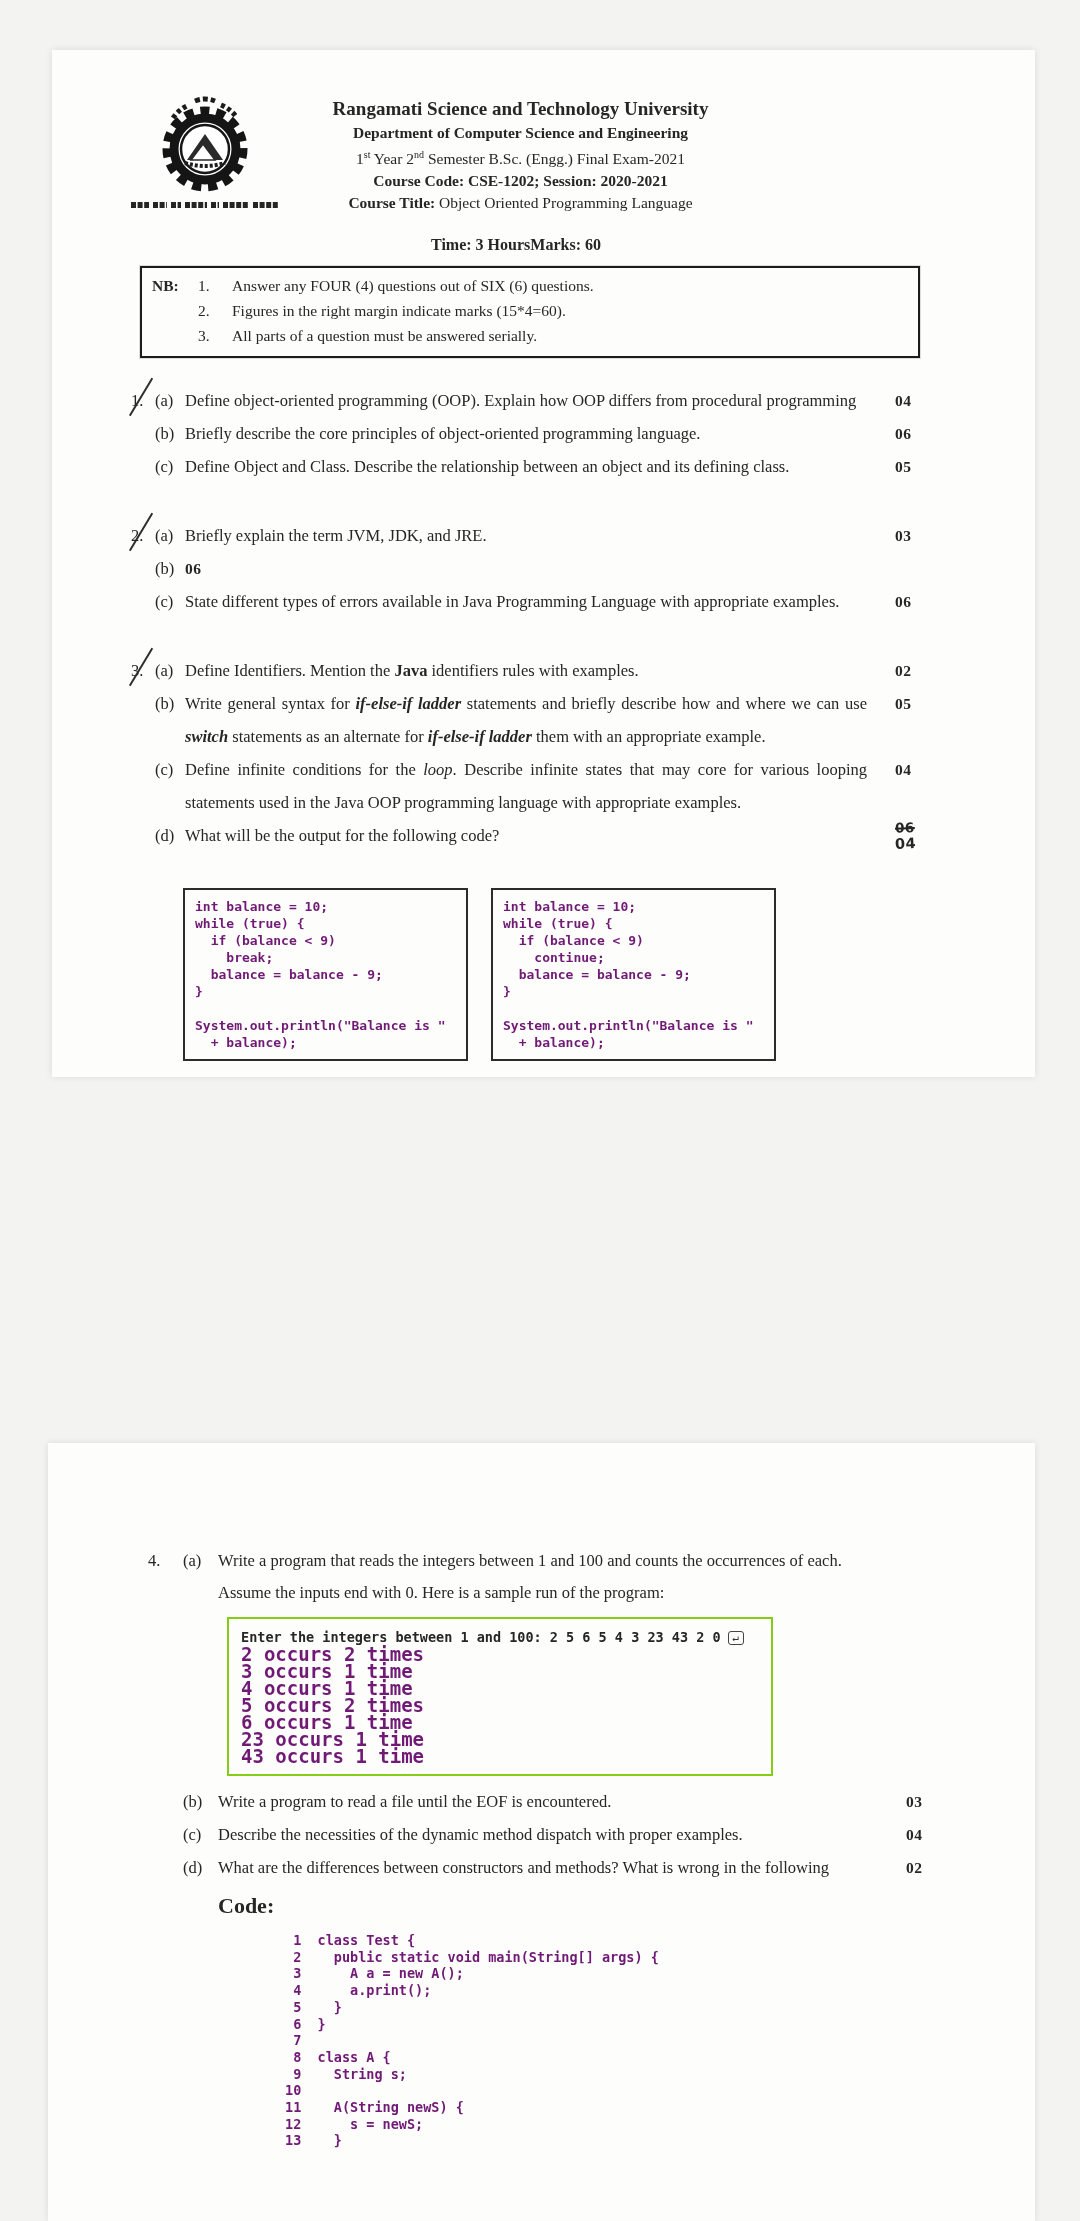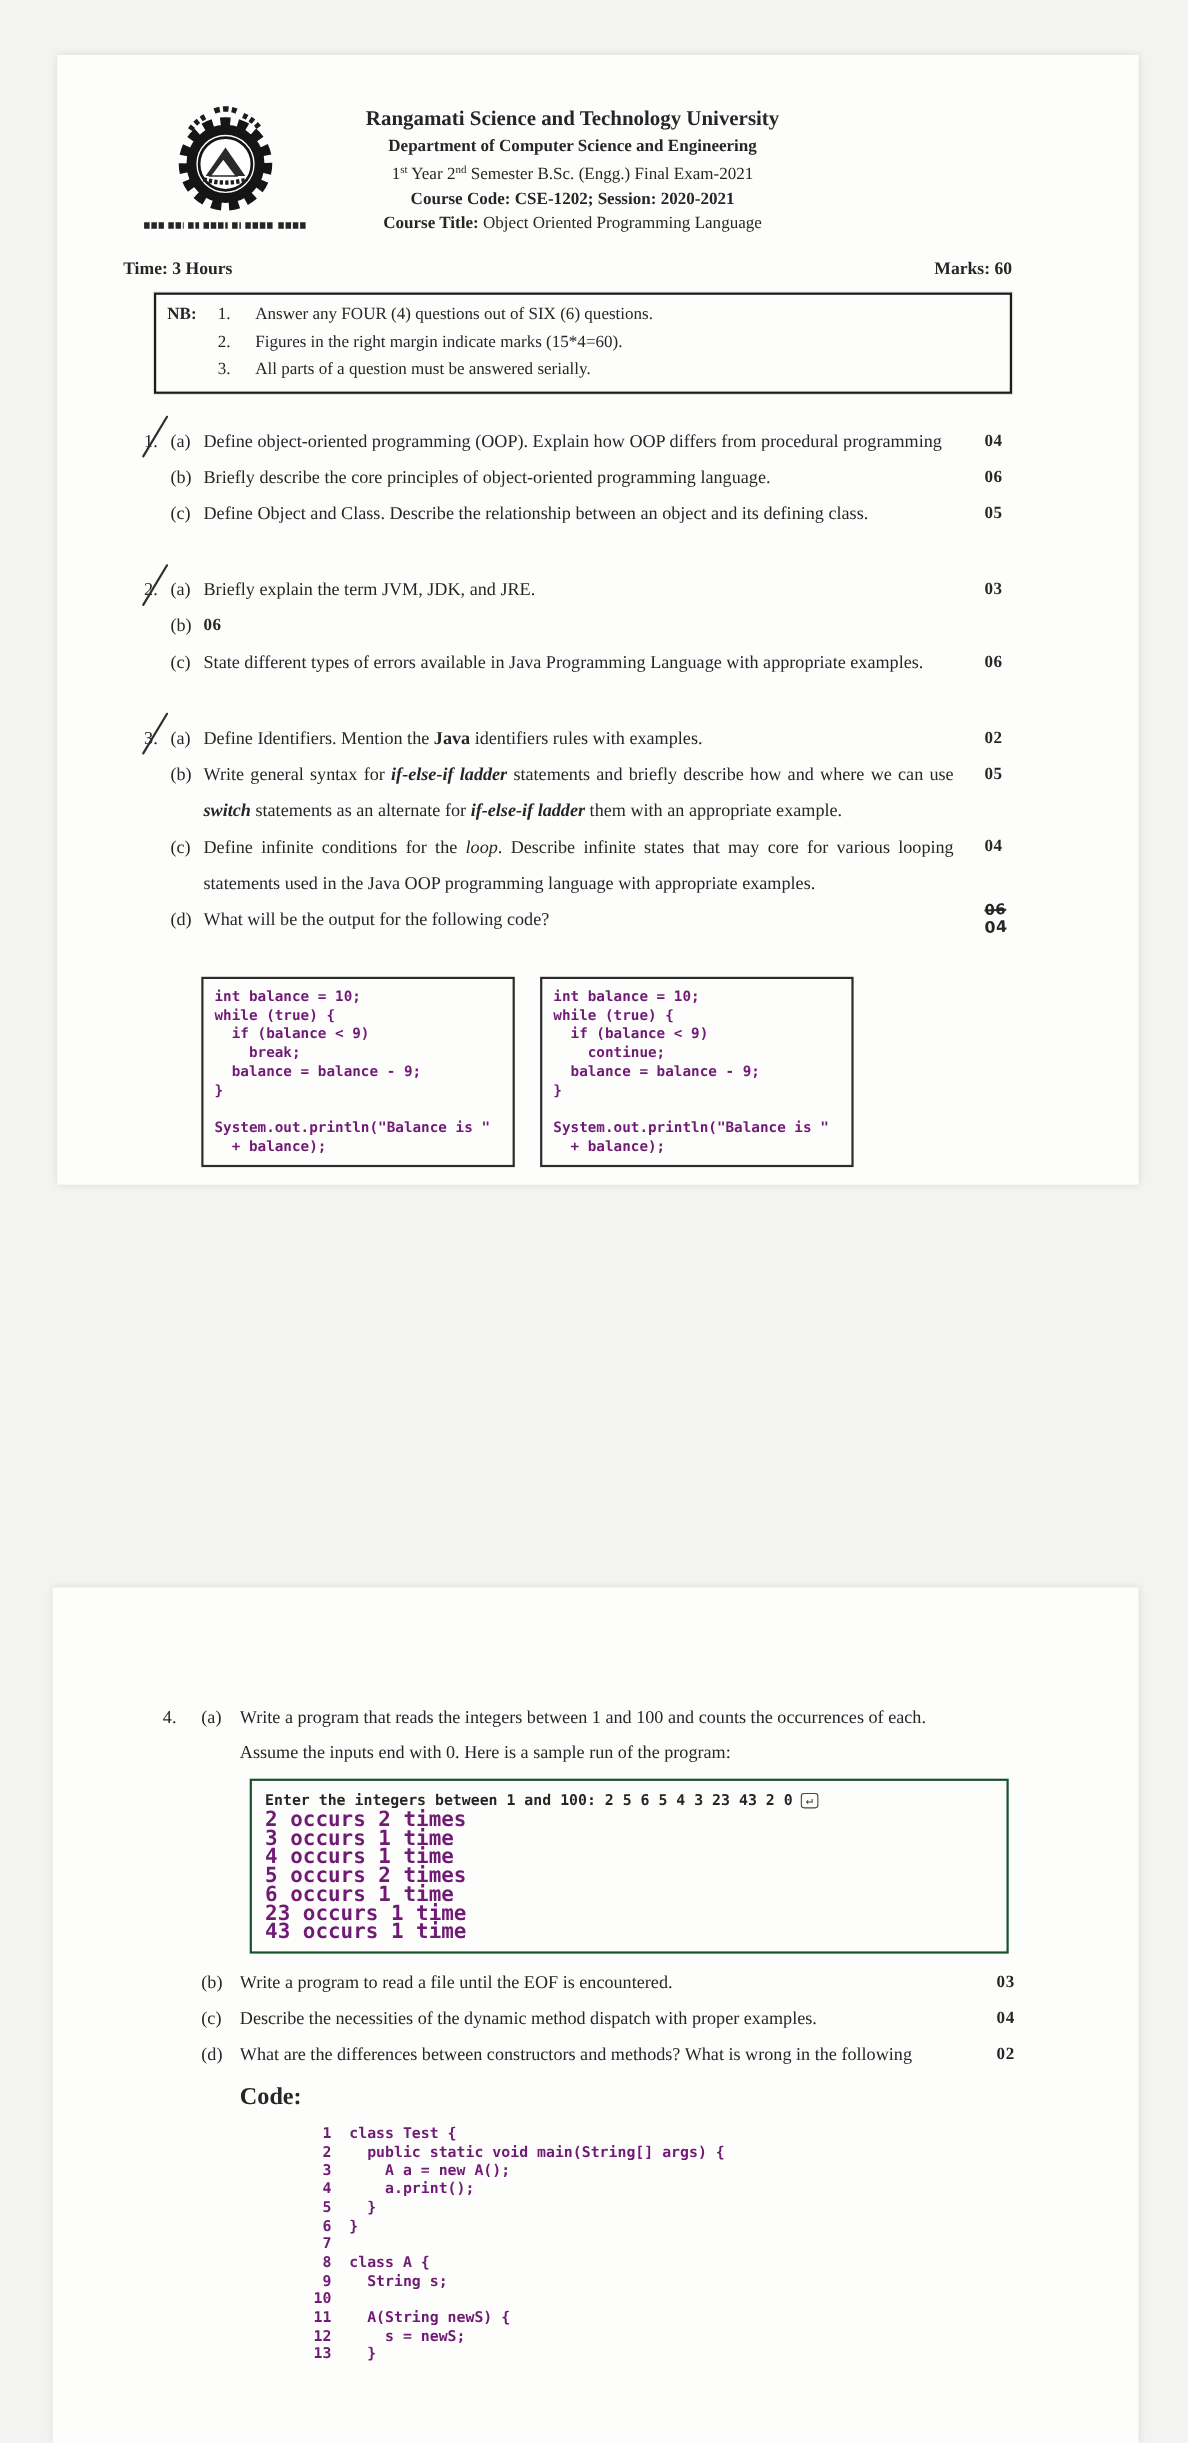--- a/index.html
+++ b/index.html
@@ -19,21 +19,21 @@
   
   .hdr{position:relative;padding-top:46px;}
   .hdr-text{text-align:center;padding-right:46px;}
   .hdr-univ{font-size:19px;font-weight:bold;line-height:26px;}
   .hdr-line{font-size:15.5px;line-height:22px;}
   .hdr-b{font-weight:bold;}
   sup{font-size:10px;}
   .logo{position:absolute;left:68px;top:42px;width:170px;text-align:center;}
   .logo svg{display:block;margin:0 auto;}
 
-  .meta-row{display:flex;justify-content:space-between;
+  .meta-row{display:flex;justify-content:center;
     padding:0 115px 0 60px;margin-top:20px;
     font-size:16px;font-weight:bold;line-height:22px;}
 
   .nb-box{margin:10px 0 0 88px;width:780px;border:2.5px solid #1c1c1c;
     box-sizing:border-box;padding:5px 10px 8px 10px;
     box-shadow:0 0 0 1px rgba(0,0,0,0.12);}
   .nb-row{display:flex;font-size:15.5px;line-height:25px;}
   .nb-label{flex:0 0 46px;font-weight:600;}
   .nb-num{flex:0 0 34px;}
   .nb-text{flex:1;}
@@ -56,22 +56,22 @@
     font-family:"DejaVu Sans",sans-serif;font-size:13.5px;line-height:16px;transform:rotate(-2deg);}
   .marks-hand{display:block;font-family:"DejaVu Sans",sans-serif;font-size:14.5px;line-height:17px;
     font-weight:700;transform:rotate(-3deg);}
 
   
   pre{margin:0;font-family:"DejaVu Sans Mono",monospace;font-weight:bold;color:#701a75;}
   .codeboxes{display:flex;gap:23px;margin:10px 0 0 131px;}
   .codebox{width:285px;box-sizing:border-box;border:2px solid #2c2c2c;padding:8px 10px;}
   .codebox pre{font-size:13px;line-height:17px;}
 
-  .samplebox{margin:8px 0 0 179px;width:690px;box-sizing:border-box;
-    border:2px solid #14532d;padding:9px 12px;}
+  .samplebox{margin:8px 0 0 179px;width:546px;box-sizing:border-box;
+    border:2px solid #84cc16;padding:9px 12px;}
   .samplebox pre{font-size:19px;line-height:17px;display:inline;}
   .sample-prompt{white-space:pre;font-family:"DejaVu Sans Mono",monospace;
     font-weight:bold;font-size:13.5px;line-height:17px;}
   .enter-key{display:inline-block;border:1.5px solid #444;border-radius:3px;
     font-family:"DejaVu Sans Mono",monospace;font-size:11px;line-height:12px;
     padding:0 4px;margin-left:7px;vertical-align:1px;color:#333;}
 
   
   #page2 .inner{padding-top:102px;}
   #page2 .question{padding:0 87px 0 135px;margin-bottom:0;}

